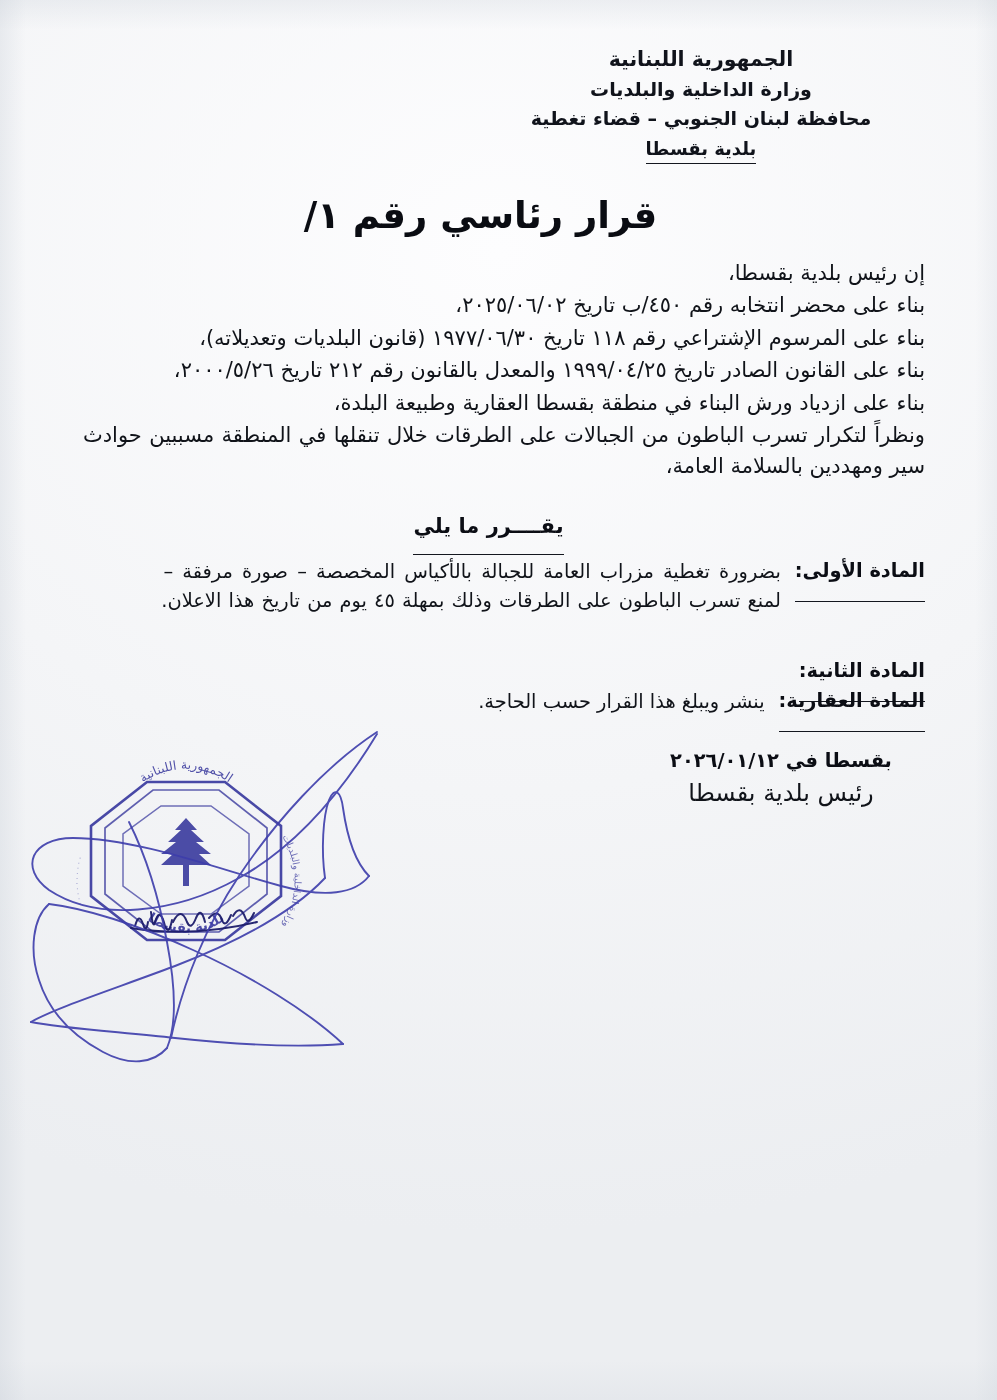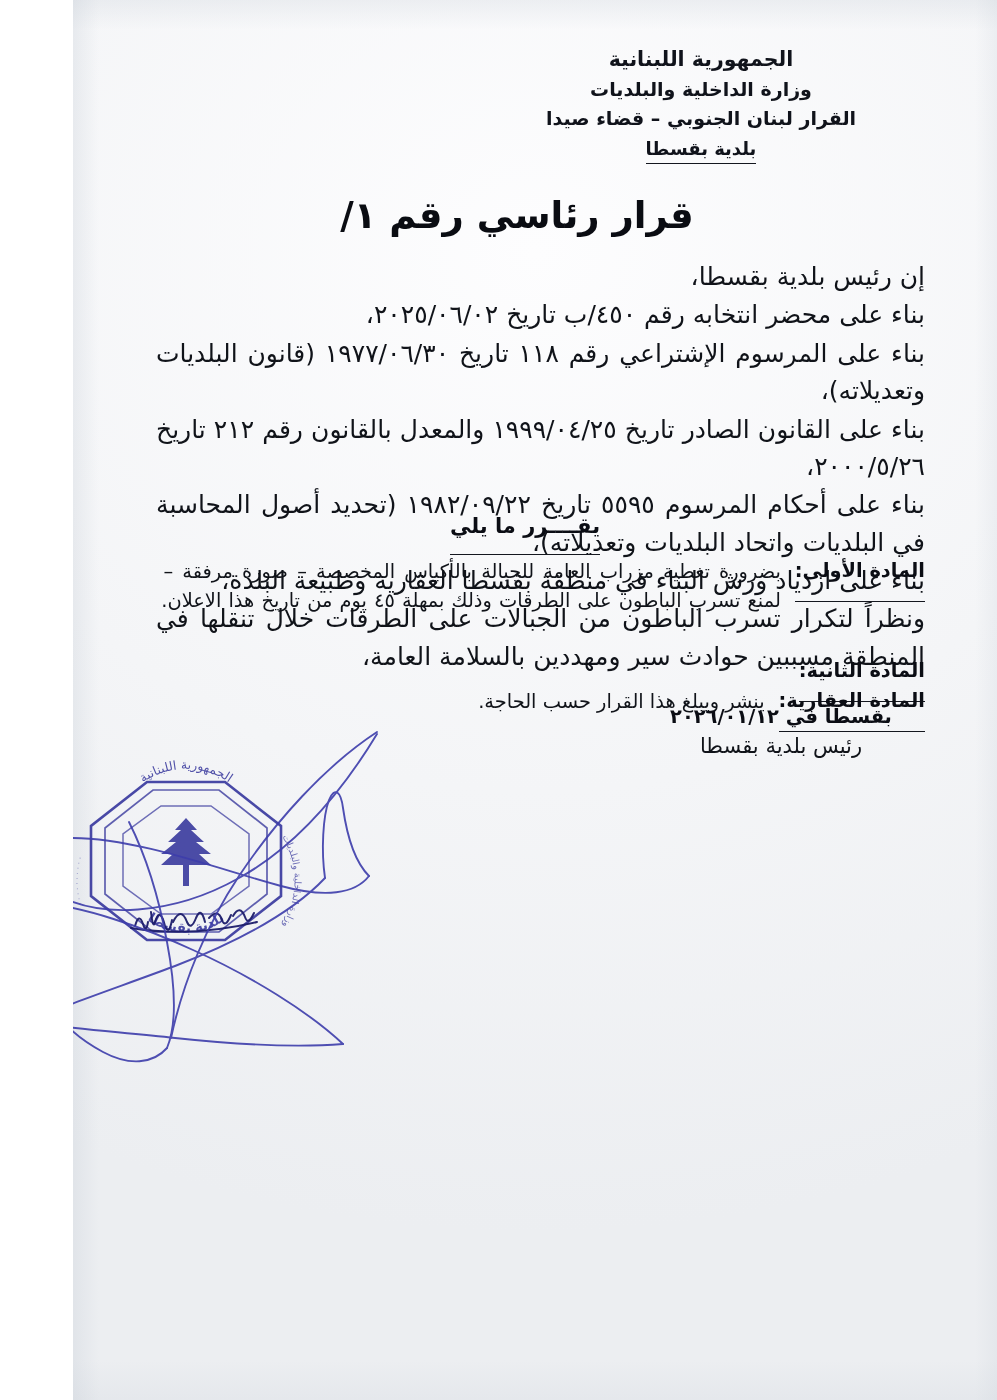--- a/index.html
+++ b/index.html
@@ -3,21 +3,21 @@
 <meta charset="utf-8">
 <style>
   html, body {
     margin: 0;
     padding: 0;
     background: #ffffff;
   }
 
   .page {
     position: relative;
-    width: 924px;
+    width: 997px;
     height: 1400px;
     overflow: hidden;
     background:
       radial-gradient(ellipse 120% 70% at 50% 18%, #fdfdfe 0%, #f4f5f7 55%, #eceef1 100%);
     font-family: "DejaVu Sans", "Liberation Sans", sans-serif;
     color: #0d0f16;
     direction: rtl;
   }
 
   
@@ -77,21 +77,21 @@
     color: #0a0c12;
     transform: translateX(-18px);
   }
 
   
   .preamble {
     position: absolute;
     top: 258px;
     right: 72px;
     left: 83px;
-    font-size: 25px;
+    font-size: 21px;
     line-height: 1.495;
     text-align: justify;
     text-justify: inter-word;
     color: #101319;
   }
   .preamble p {
     margin: 0 0 1px 0;
   }
   .preamble p.p-lead {
     text-align: right;
@@ -159,36 +159,36 @@
 
   #article-two { top: 657px; }
   #article-two .art-body { text-align: right; }
 
   #article-three { top: 687px; }
   #article-three .art-body { }
 
   
   .sign-block {
     position: absolute;
-    top: 702px;
+    top: 746px;
     right: 0;
     left: 0;
     width: 300px;
     margin-right: 66px;
     text-align: center;
     line-height: 1.5;
   }
   .sign-block .sign-date {
     font-size: 19.4px;
     font-weight: 700;
     color: #0b0d14;
     white-space: nowrap;
   }
   .sign-block .sign-role {
-    font-size: 21px;
+    font-size: 24px;
     font-weight: 400;
     color: #101319;
     white-space: nowrap;
   }
 
   
   .sign-art {
     position: absolute;
     top: 726px;
     right: 612px;
@@ -202,34 +202,33 @@
 <body>
 
 <div class="page">
   <div class="scan-tone"></div>
 
   <div class="content">
 
     <div class="letterhead">
       <div class="lh-line">الجمهورية اللبنانية</div>
       <div class="lh-line lh-sub">وزارة الداخلية والبلديات</div>
-      <div class="lh-line lh-sub">القرار لبنان الجنوبي – قضاء صيدا</div>
+      <div class="lh-line lh-sub">محافظة لبنان الجنوبي – قضاء تغطية</div>
       <div>
         <span class="lh-line lh-muni">بلدية بقسطا</span>
       </div>
     </div>
 
     <div class="decree-title">قرار رئاسي رقم ١/</div>
 
     <div class="preamble">
       <p class="p-lead">إن رئيس بلدية بقسطا،</p>
       <p>بناء على محضر انتخابه رقم ٤٥٠/ب تاريخ ٢٠٢٥/٠٦/٠٢،</p>
       <p>بناء على المرسوم الإشتراعي رقم ١١٨ تاريخ ١٩٧٧/٠٦/٣٠ (قانون البلديات وتعديلاته)،</p>
       <p>بناء على القانون الصادر تاريخ ١٩٩٩/٠٤/٢٥ والمعدل بالقانون رقم ٢١٢ تاريخ ٢٠٠٠/٥/٢٦،</p>
-      <p>بناء على أحكام المرسوم ٥٥٩٥ تاريخ ١٩٨٢/٠٩/٢٢ (تحديد أصول المحاسبة في البلديات واتحاد البلديات وتعديلاته)،</p>
       <p class="p-last">بناء على ازدياد ورش البناء في منطقة بقسطا العقارية وطبيعة البلدة،</p>
       <p>ونظراً لتكرار تسرب الباطون من الجبالات على الطرقات خلال تنقلها في المنطقة مسببين حوادث سير ومهددين بالسلامة العامة،</p>
     </div>
 
     <div class="resolves">
       <span class="resolves-text">يقــــرر ما يلي</span>
     </div>
 
     <div class="article" id="article-one">
       <div class="art-label">المادة الأولى:</div>

